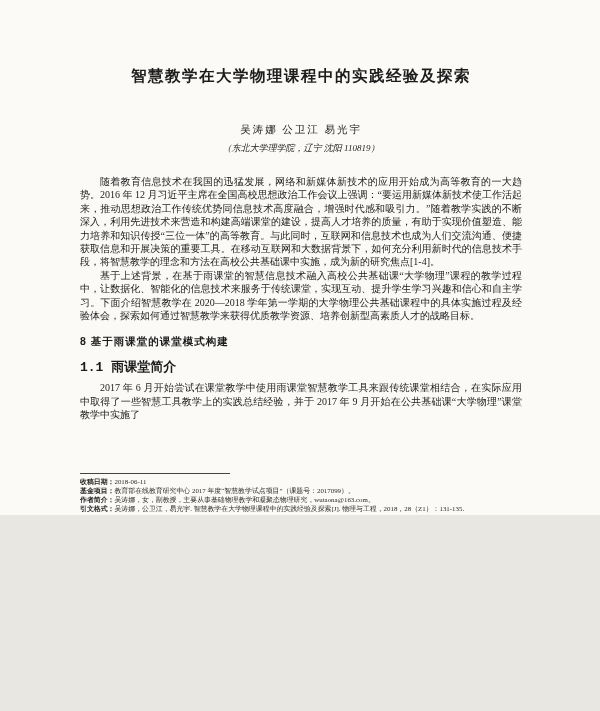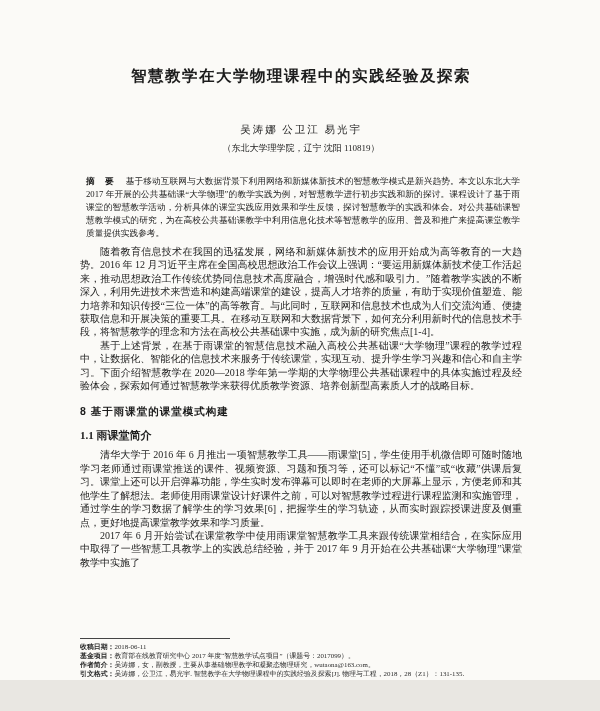--- a/index.html
+++ b/index.html
@@ -4,21 +4,21 @@
 <style>
   * { margin: 0; padding: 0; box-sizing: border-box; }
   html, body { background: #e9e7e2; }
   body {
     width: 600px; height: 711px;
     font-family: "Liberation Serif", "DejaVu Serif", serif;
     color: #1c1c1c;
     overflow: hidden;
   }
   .page {
-    width: 600px; height: 680px;
+    width: 600px; height: 515px;
     background: #fbfaf7;
     position: relative;
     padding: 66px 78px 0 80px;
   }
   .title {
     text-align: center;
     font-size: 15.5px;
     font-weight: bold;
     letter-spacing: 1.5px;
     margin-bottom: 15px;
@@ -27,20 +27,21 @@
     text-align: center;
     font-size: 10.5px;
     letter-spacing: 2px;
     margin-bottom: 5px;
     margin-top: 36px;
   }
   .affiliation {
     text-align: center;
     font-size: 9px;
     margin-bottom: 20px;
+    font-style: italic;
   }
   .abstract {
     font-size: 8.7px;
     line-height: 13px;
     text-align: justify;
     margin: 0 2px 5px 6px;
   }
   .abstract .label, .keywords .label {
     font-weight: bold;
     letter-spacing: 4px;
@@ -58,22 +59,22 @@
     text-indent: 2em;
   }
   .section-heading {
     font-family: "Liberation Sans", "DejaVu Sans", sans-serif;
     font-size: 10.5px;
     font-weight: bold;
     margin: 13px 0 9px 0;
     letter-spacing: 1px;
   }
   .subsection-heading {
-    font-family: Liberation Serif, serif;
-    font-size: 11px;
+    font-family: Liberation Mono, monospace;
+    font-size: 13px;
     font-weight: bold;
     margin: 8px 0 5px 0;
   }
   .footnotes {
     position: absolute;
     left: 80px;
     right: 78px;
     bottom: 2px;
     font-size: 6.9px;
     line-height: 9px;
@@ -91,34 +92,30 @@
 <body>
 
 <div class="page">
 
   <h1 class="title">智慧教学在大学物理课程中的实践经验及探索</h1>
 
   <div class="authors">吴涛娜  公卫江  易光宇</div>
 
   <div class="affiliation">（东北大学理学院，辽宁 沈阳  110819）</div>
 
-  <div class="abstract">
-    <span class="label">摘  要</span><span>基于移动互联网与大数据背景下利用网络和新媒体新技术的智慧教学模式是新兴趋势。本文以东北大学 2017 年开展的公共基础课“大学物理”的教学实践为例，对智慧教学进行初步实践和新的探讨。课程设计了基于雨课堂的智慧教学活动，分析具体的课堂实践应用效果和学生反馈，探讨智慧教学的实践和体会。对公共基础课智慧教学模式的研究，为在高校公共基础课教学中利用信息化技术等智慧教学的应用、普及和推广来提高课堂教学质量提供实践参考。</span>
-  </div>
 
 
   <p class="body-para">随着教育信息技术在我国的迅猛发展，网络和新媒体新技术的应用开始成为高等教育的一大趋势。2016 年 12 月习近平主席在全国高校思想政治工作会议上强调：“要运用新媒体新技术使工作活起来，推动思想政治工作传统优势同信息技术高度融合，增强时代感和吸引力。”随着教学实践的不断深入，利用先进技术来营造和构建高端课堂的建设，提高人才培养的质量，有助于实现价值塑造、能力培养和知识传授“三位一体”的高等教育。与此同时，互联网和信息技术也成为人们交流沟通、便捷获取信息和开展决策的重要工具。在移动互联网和大数据背景下，如何充分利用新时代的信息技术手段，将智慧教学的理念和方法在高校公共基础课中实施，成为新的研究焦点[1-4]。</p>
 
   <p class="body-para">基于上述背景，在基于雨课堂的智慧信息技术融入高校公共基础课“大学物理”课程的教学过程中，让数据化、智能化的信息技术来服务于传统课堂，实现互动、提升学生学习兴趣和信心和自主学习。下面介绍智慧教学在 2020—2018 学年第一学期的大学物理公共基础课程中的具体实施过程及经验体会，探索如何通过智慧教学来获得优质教学资源、培养创新型高素质人才的战略目标。</p>
 
   <h2 class="section-heading">8  基于雨课堂的课堂模式构建</h2>
 
   <h3 class="subsection-heading">1.1  雨课堂简介</h3>
 
-  <p class="body-para">清华大学于 2016 年 6 月推出一项智慧教学工具——雨课堂[5]，学生使用手机微信即可随时随地学习老师通过雨课堂推送的课件、视频资源、习题和预习等，还可以标记“不懂”或“收藏”供课后复习。课堂上还可以开启弹幕功能，学生实时发布弹幕可以即时在老师的大屏幕上显示，方便老师和其他学生了解想法。老师使用雨课堂设计好课件之前，可以对智慧教学过程进行课程监测和实施管理，通过学生的学习数据了解学生的学习效果[6]，把握学生的学习轨迹，从而实时跟踪授课进度及侧重点，更好地提高课堂教学效果和学习质量。</p>
 
 
   <p class="body-para">2017 年 6 月开始尝试在课堂教学中使用雨课堂智慧教学工具来跟传统课堂相结合，在实际应用中取得了一些智慧工具教学上的实践总结经验，并于 2017 年 9 月开始在公共基础课“大学物理”课堂教学中实施了</p>
 
   <div class="footnotes">
     <div class="rule"></div>
     <div class="fn-line"><span class="fn-label">收稿日期：</span><span>2018-06-11</span></div>
     <div class="fn-line"><span class="fn-label">基金项目：</span><span>教育部在线教育研究中心 2017 年度“智慧教学试点项目”（课题号：2017099）。</span></div>
     <div class="fn-line"><span class="fn-label">作者简介：</span><span>吴涛娜，女，副教授，主要从事基础物理教学和凝聚态物理研究，wutaona@163.com。</span></div>
     <div class="fn-line"><span class="fn-label">引文格式：</span><span>吴涛娜，公卫江，易光宇. 智慧教学在大学物理课程中的实践经验及探索[J]. 物理与工程，2018，28（Z1）：131-135.</span></div>

